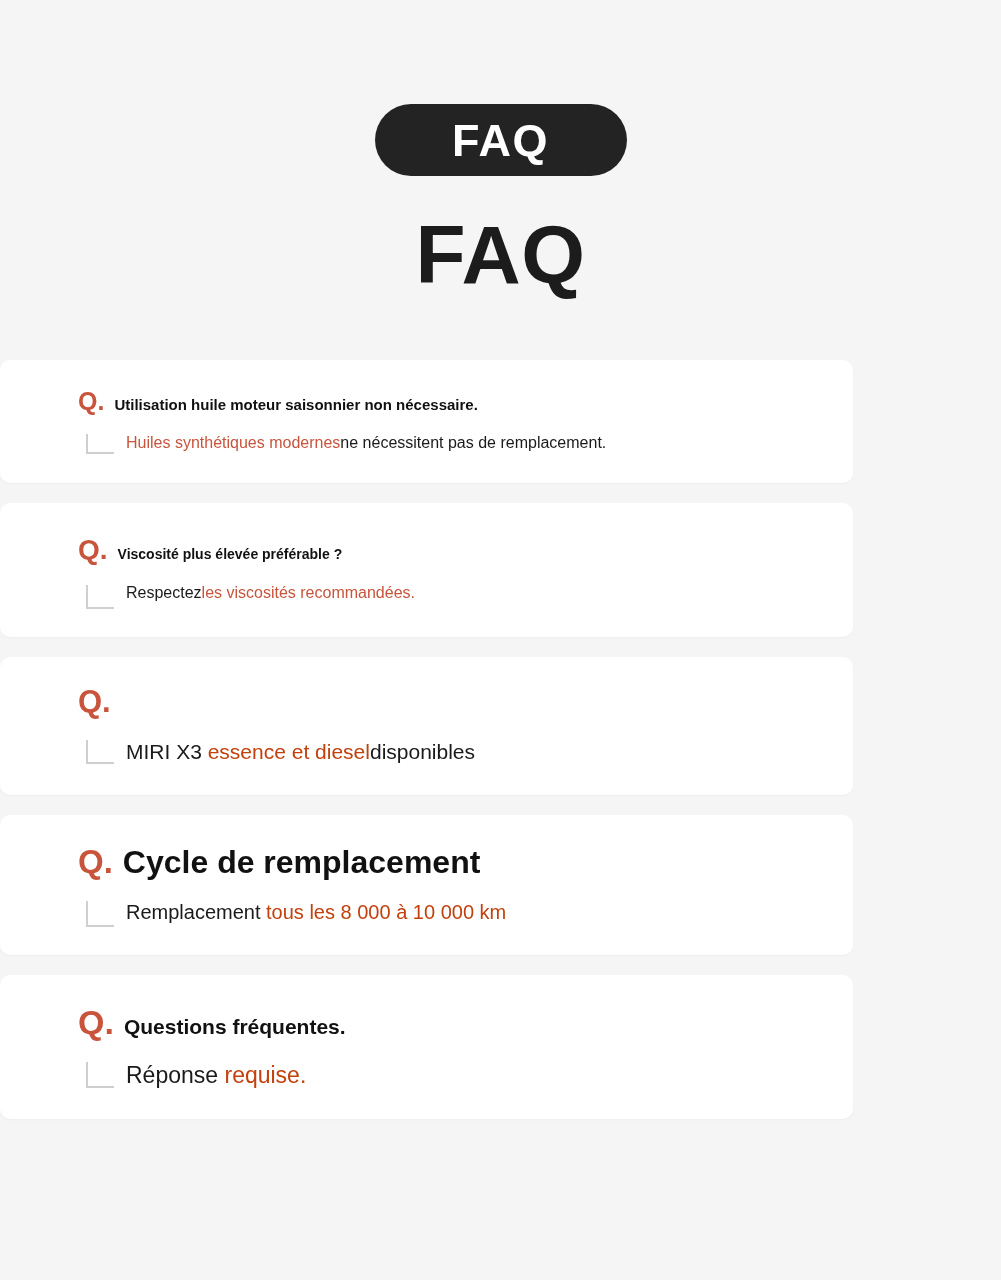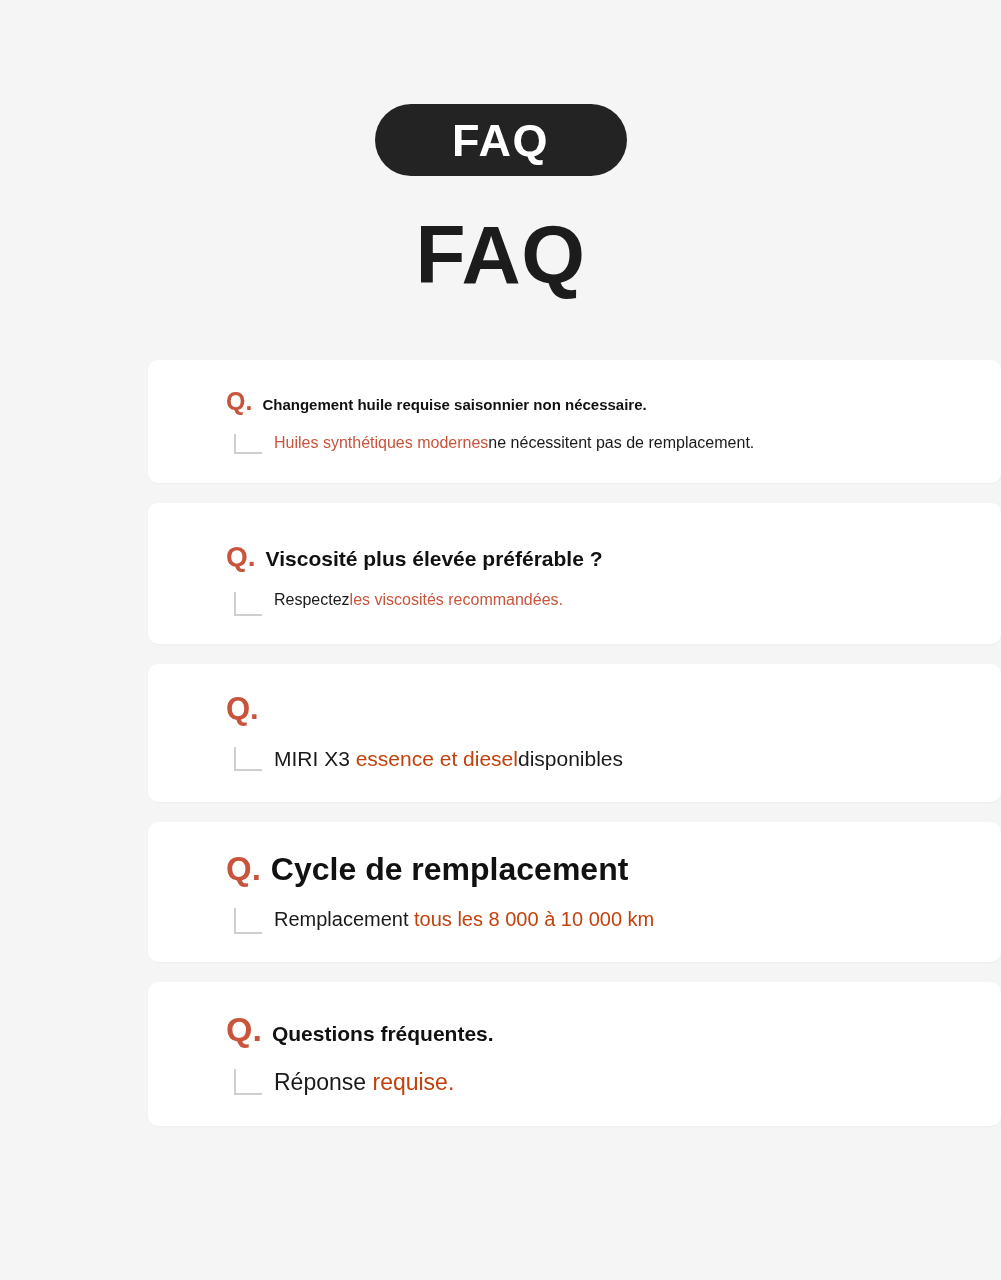--- a/index.html
+++ b/index.html
@@ -16,21 +16,21 @@
     -webkit-font-smoothing: antialiased;
     overflow: hidden;
   }
 
   .page {
     width: 1001px;
     height: 1280px;
     position: relative;
     display: flex;
     flex-direction: column;
-    align-items: flex-end;
+    align-items: flex-start;
   }
 
   
   .header {
     width: 100%;
     display: flex;
     flex-direction: column;
     align-items: center;
     padding-top: 104px;
   }
@@ -124,21 +124,21 @@
     font-weight: normal;
   }
 
   
   .card-1 .q-marker      { font-size: 25px; }
   .card-1 .question-text { font-size: 15px; }
   .card-1 .answer-text   { font-size: 16px; }
   .card-1 .connector     { height: 20px; margin-top: 2px; }
 
   .card-2 .q-marker      { font-size: 28px; }
-  .card-2 .question-text { font-size: 21px; margin-top: 16px; }
+  .card-2 .question-text { font-size: 14px; margin-top: 16px; }
   .card-2 .answer-text   { font-size: 16px; }
   .card-2 .connector     { height: 24px; margin-top: 3px; }
 
   .card-3 .q-marker      { font-size: 31px; }
   .card-3 .question-text { font-size: 22.5px; }
   .card-3 .answer-text   { font-size: 21px; }
   .card-3 .connector     { height: 24px; margin-top: 3px; }
 
   .card-4 .q-marker      { font-size: 33px; }
   .card-4 .question-text { font-size: 32px; }
@@ -160,21 +160,21 @@
   <div class="header">
     <div class="badge">FAQ</div>
     <h1 class="page-title">FAQ</h1>
   </div>
 
   <div class="faq-list">
 
     <div class="faq-card card-1">
       <div class="question-row">
         <span class="q-marker">Q.</span>
-        <span class="question-text">Changement huile requise saisonnier non nécessaire.</span>
+        <span class="question-text">Utilisation huile moteur saisonnier non nécessaire.</span>
       </div>
       <div class="answer-row">
         <span class="connector"></span>
         <span class="answer-text">
           <span class="hl">Huiles synthétiques modernes</span><span>ne nécessitent pas de remplacement.</span>
         </span>
       </div>
     </div>
 
     <div class="faq-card card-2">

